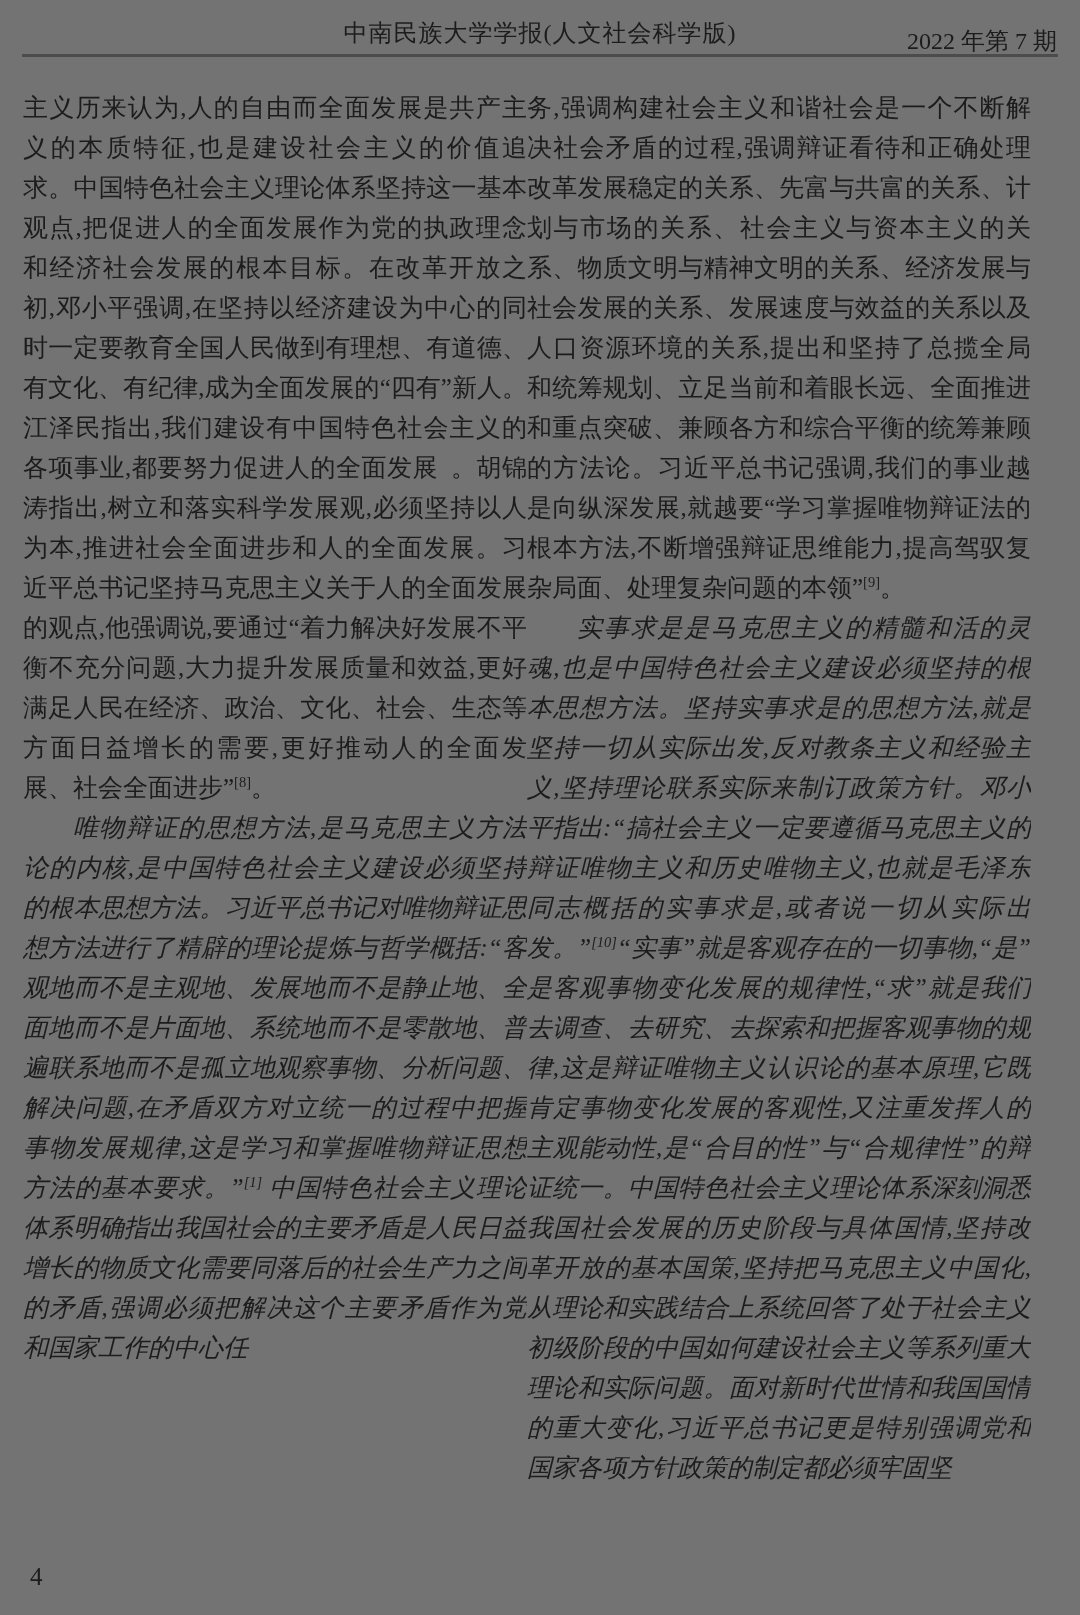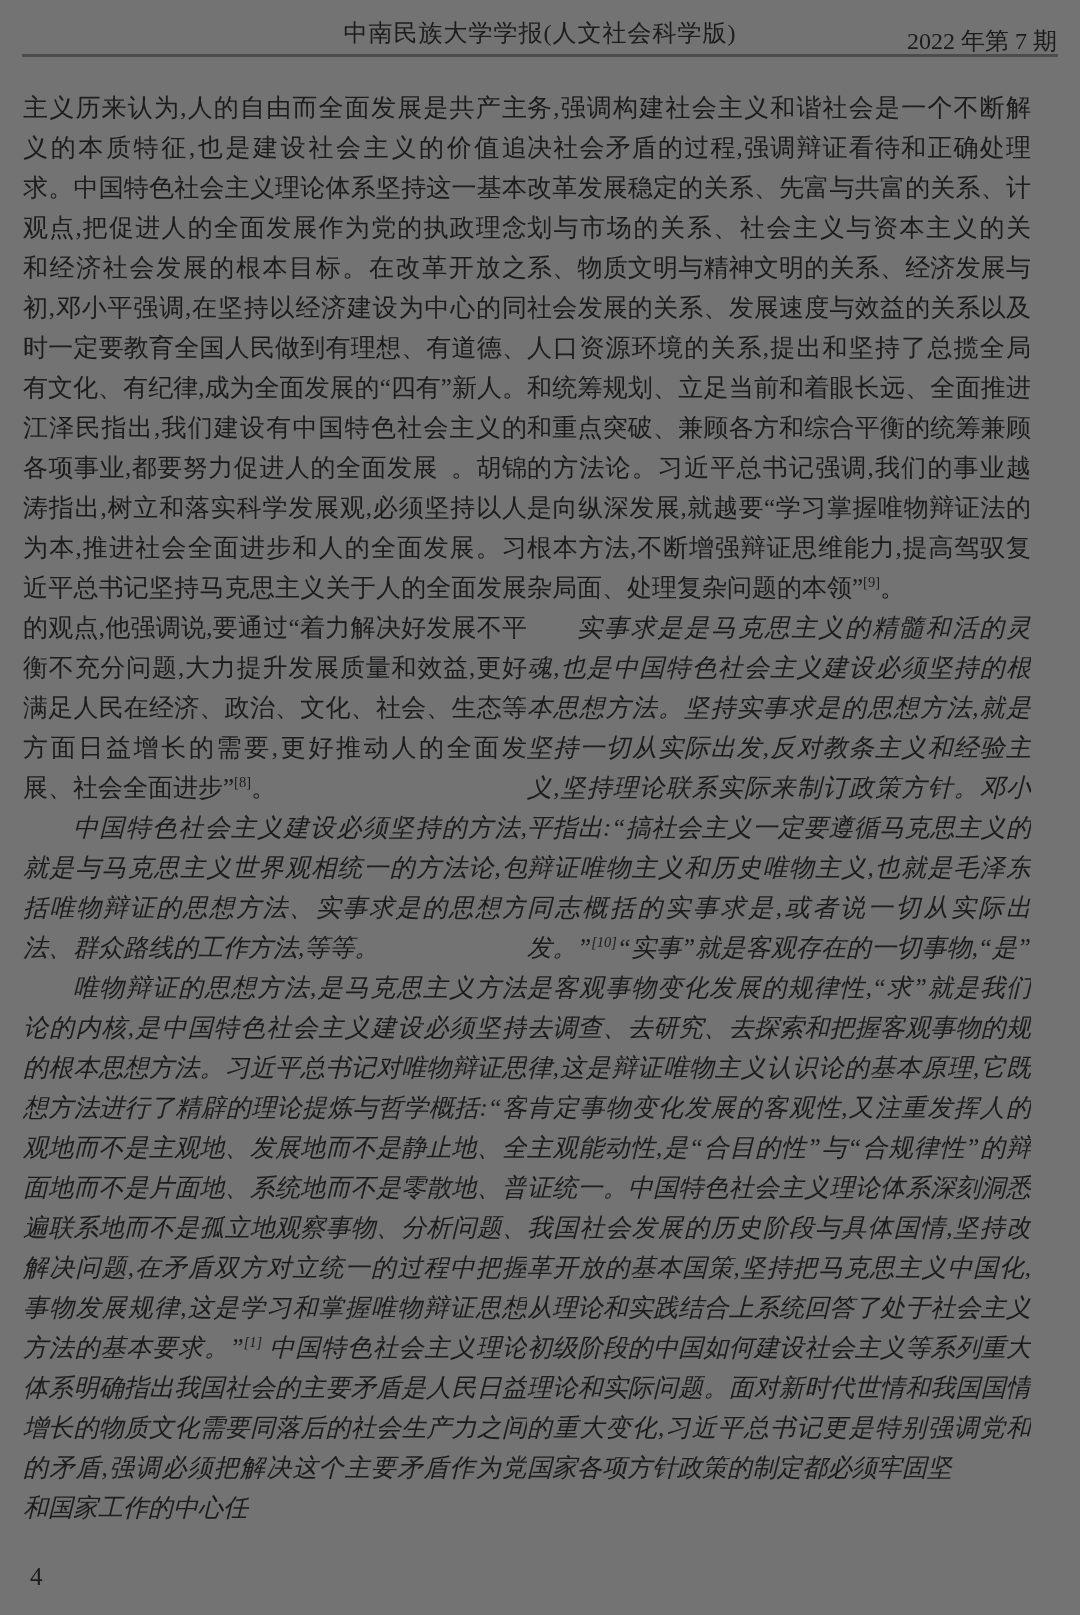--- a/index.html
+++ b/index.html
@@ -97,21 +97,20 @@
   <div class="running-head">
     <div class="journal-title">中南民族大学学报(人文社会科学版)</div>
     <div class="issue-info">2022 年第 7 期</div>
   </div>
 
   <div class="head-rule"></div>
 
   <div class="columns">
     <div class="col">
         <p>主义历来认为,人的自由而全面发展是共产主义的本质特征,也是建设社会主义的价值追求。中国特色社会主义理论体系坚持这一基本观点,把促进人的全面发展作为党的执政理念和经济社会发展的根本目标。在改革开放之初,邓小平强调,在坚持以经济建设为中心的同时一定要教育全国人民做到有理想、有道德、有文化、有纪律,成为全面发展的“四有”新人。江泽民指出,我们建设有中国特色社会主义的各项事业,都要努力促进人的全面发展 。胡锦涛指出,树立和落实科学发展观,必须坚持以人为本,推进社会全面进步和人的全面发展。习近平总书记坚持马克思主义关于人的全面发展的观点,他强调说,要通过“着力解决好发展不平衡不充分问题,大力提升发展质量和效益,更好满足人民在经济、政治、文化、社会、生态等方面日益增长的需要,更好推动人的全面发展、社会全面进步”<sup>[8]</sup>。</p>
-        <p class="indent">中国特色社会主义建设必须坚持的方法,就是与马克思主义世界观相统一的方法论,包括唯物辩证的思想方法、实事求是的思想方法、群众路线的工作方法,等等。</p>
         <p class="indent">唯物辩证的思想方法,是马克思主义方法论的内核,是中国特色社会主义建设必须坚持的根本思想方法。习近平总书记对唯物辩证思想方法进行了精辟的理论提炼与哲学概括:“客观地而不是主观地、发展地而不是静止地、全面地而不是片面地、系统地而不是零散地、普遍联系地而不是孤立地观察事物、分析问题、解决问题,在矛盾双方对立统一的过程中把握事物发展规律,这是学习和掌握唯物辩证思想方法的基本要求。”<sup>[1]</sup> 中国特色社会主义理论体系明确指出我国社会的主要矛盾是人民日益增长的物质文化需要同落后的社会生产力之间的矛盾,强调必须把解决这个主要矛盾作为党和国家工作的中心任</p>
       </div>
     <div class="col">
         <p>务,强调构建社会主义和谐社会是一个不断解决社会矛盾的过程,强调辩证看待和正确处理改革发展稳定的关系、先富与共富的关系、计划与市场的关系、社会主义与资本主义的关系、物质文明与精神文明的关系、经济发展与社会发展的关系、发展速度与效益的关系以及人口资源环境的关系,提出和坚持了总揽全局和统筹规划、立足当前和着眼长远、全面推进和重点突破、兼顾各方和综合平衡的统筹兼顾的方法论。习近平总书记强调,我们的事业越是向纵深发展,就越要“学习掌握唯物辩证法的根本方法,不断增强辩证思维能力,提高驾驭复杂局面、处理复杂问题的本领”<sup>[9]</sup>。</p>
         <p class="indent">实事求是是马克思主义的精髓和活的灵魂,也是中国特色社会主义建设必须坚持的根本思想方法。坚持实事求是的思想方法,就是坚持一切从实际出发,反对教条主义和经验主义,坚持理论联系实际来制订政策方针。邓小平指出:“搞社会主义一定要遵循马克思主义的辩证唯物主义和历史唯物主义,也就是毛泽东同志概括的实事求是,或者说一切从实际出发。”<sup>[10]</sup>“实事”就是客观存在的一切事物,“是”是客观事物变化发展的规律性,“求”就是我们去调查、去研究、去探索和把握客观事物的规律,这是辩证唯物主义认识论的基本原理,它既肯定事物变化发展的客观性,又注重发挥人的主观能动性,是“合目的性”与“合规律性”的辩证统一。中国特色社会主义理论体系深刻洞悉我国社会发展的历史阶段与具体国情,坚持改革开放的基本国策,坚持把马克思主义中国化,从理论和实践结合上系统回答了处于社会主义初级阶段的中国如何建设社会主义等系列重大理论和实际问题。面对新时代世情和我国国情的重大变化,习近平总书记更是特别强调党和国家各项方针政策的制定都必须牢固坚</p>
       </div>
   </div>
 
   <div class="page-number">4</div>
 

